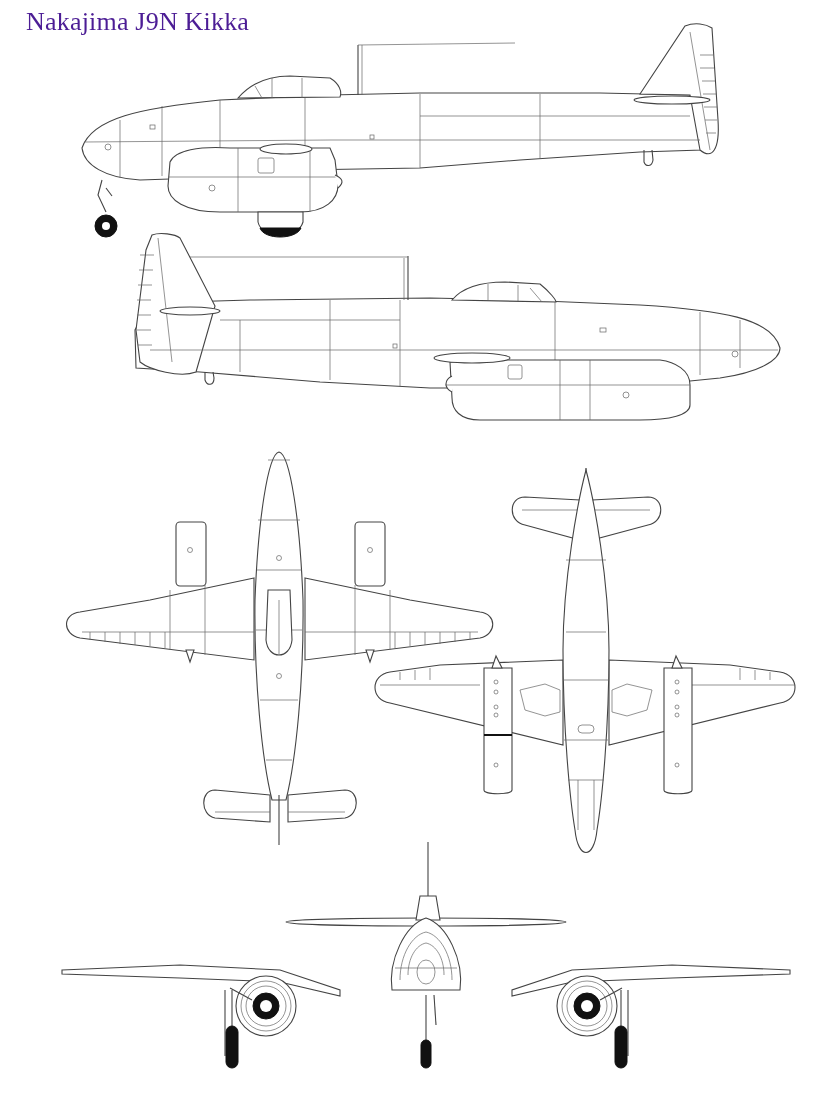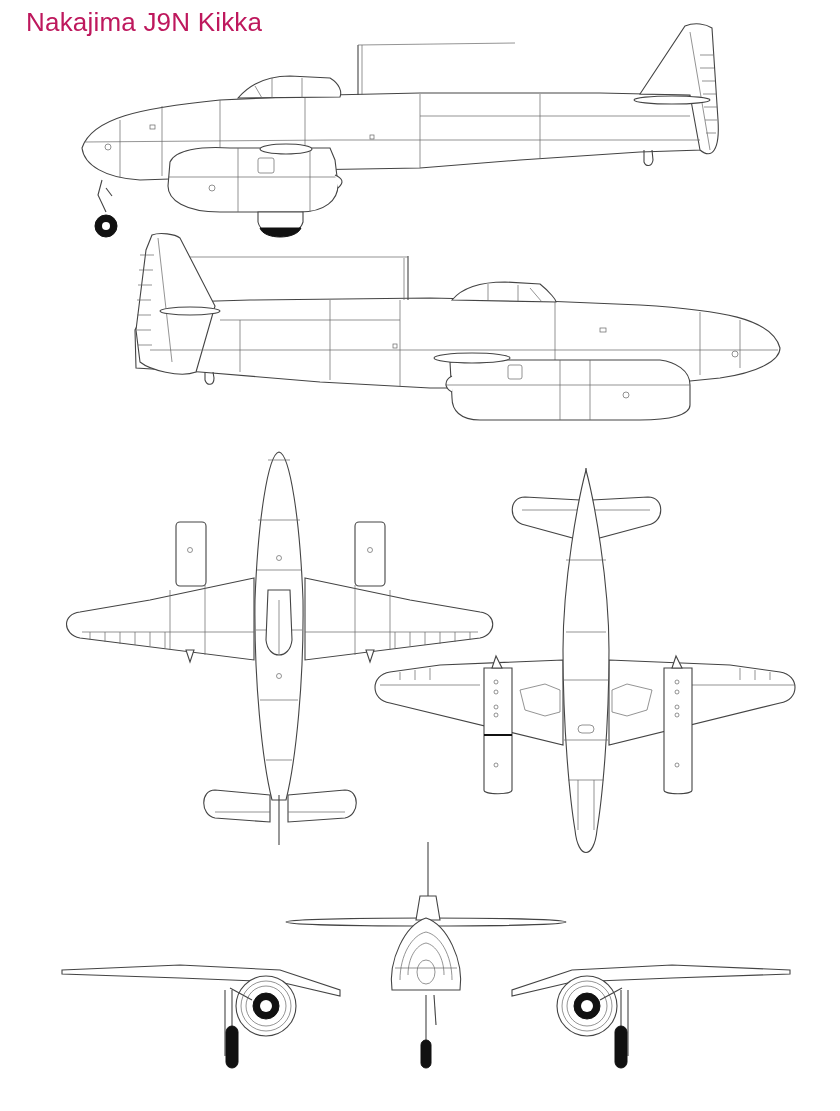--- a/index.html
+++ b/index.html
@@ -1,17 +1,17 @@
 <!DOCTYPE html>
 <html><head>
 <meta charset="utf-8">
 <style>
   html,body{margin:0;padding:0;background:#fff;}
   body{width:840px;height:1111px;position:relative;overflow:hidden;}
-  .title{position:absolute;left:26px;top:7px;font-family:Liberation Sans, sans-serif;font-size:26px;color:#be185d;letter-spacing:0.2px;text-align:center;}
+  .title{position:absolute;left:26px;top:7px;font-family:Liberation Serif, serif;font-size:26px;color:#4c1d95;letter-spacing:0.2px;text-align:center;}
   svg.view{position:absolute;left:0;top:0;}
   .ln{fill:none;stroke:#444;stroke-width:1.1;}
   .th{fill:none;stroke:#666;stroke-width:0.7;}
   .bk{fill:#111;stroke:#111;}
   .wf{fill:#fff;stroke:#444;stroke-width:1.1;}
 </style>
 </head>
 <body>
 
 <div class="title">Nakajima J9N Kikka</div>

